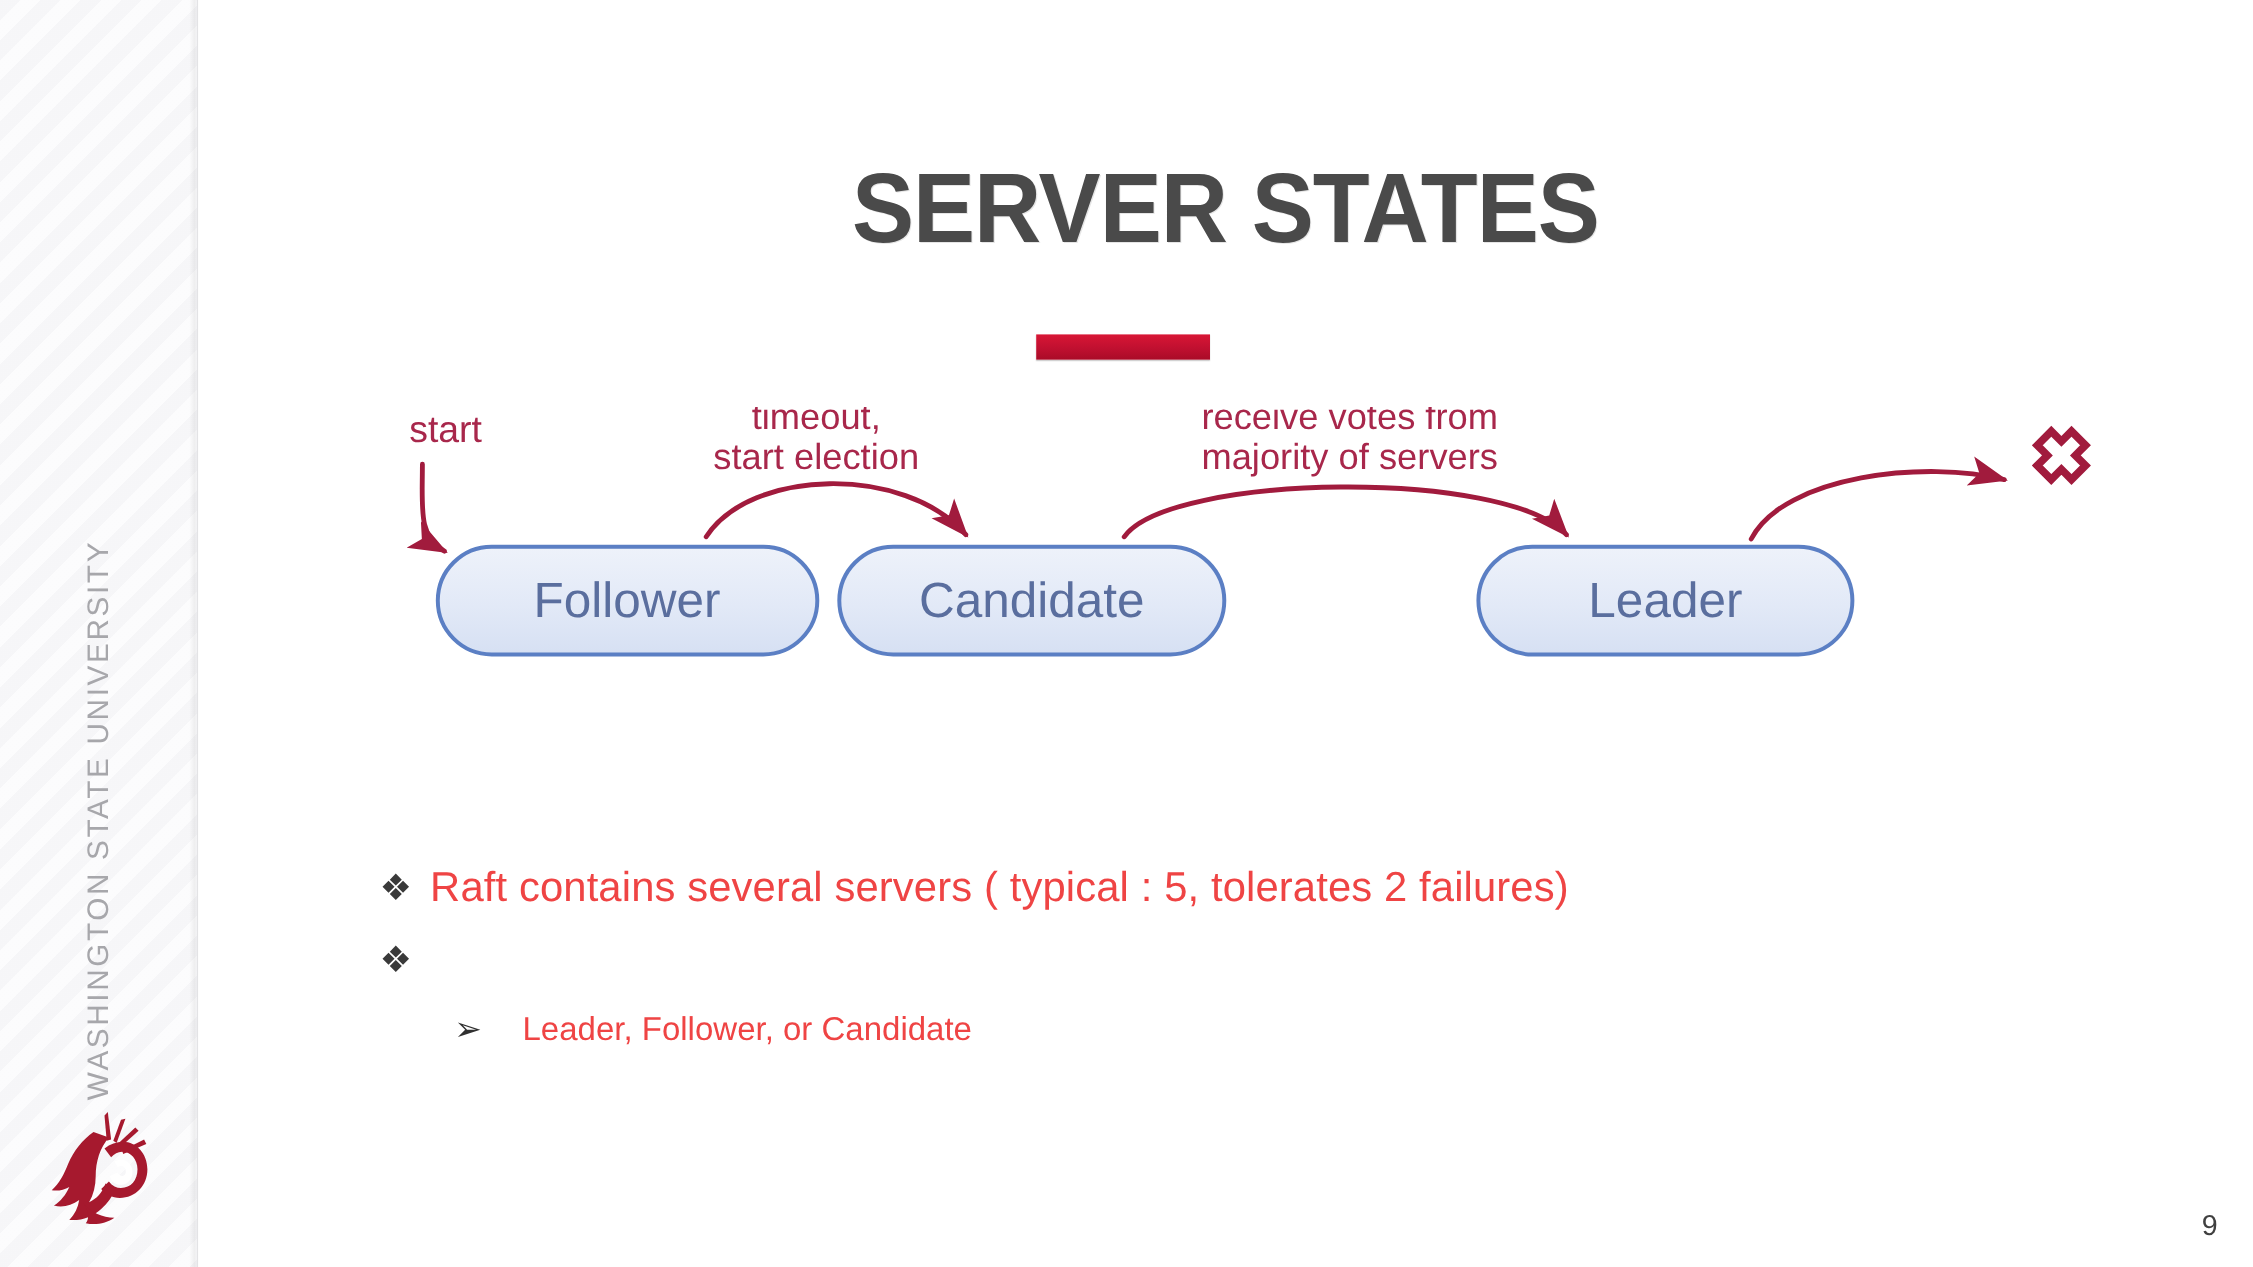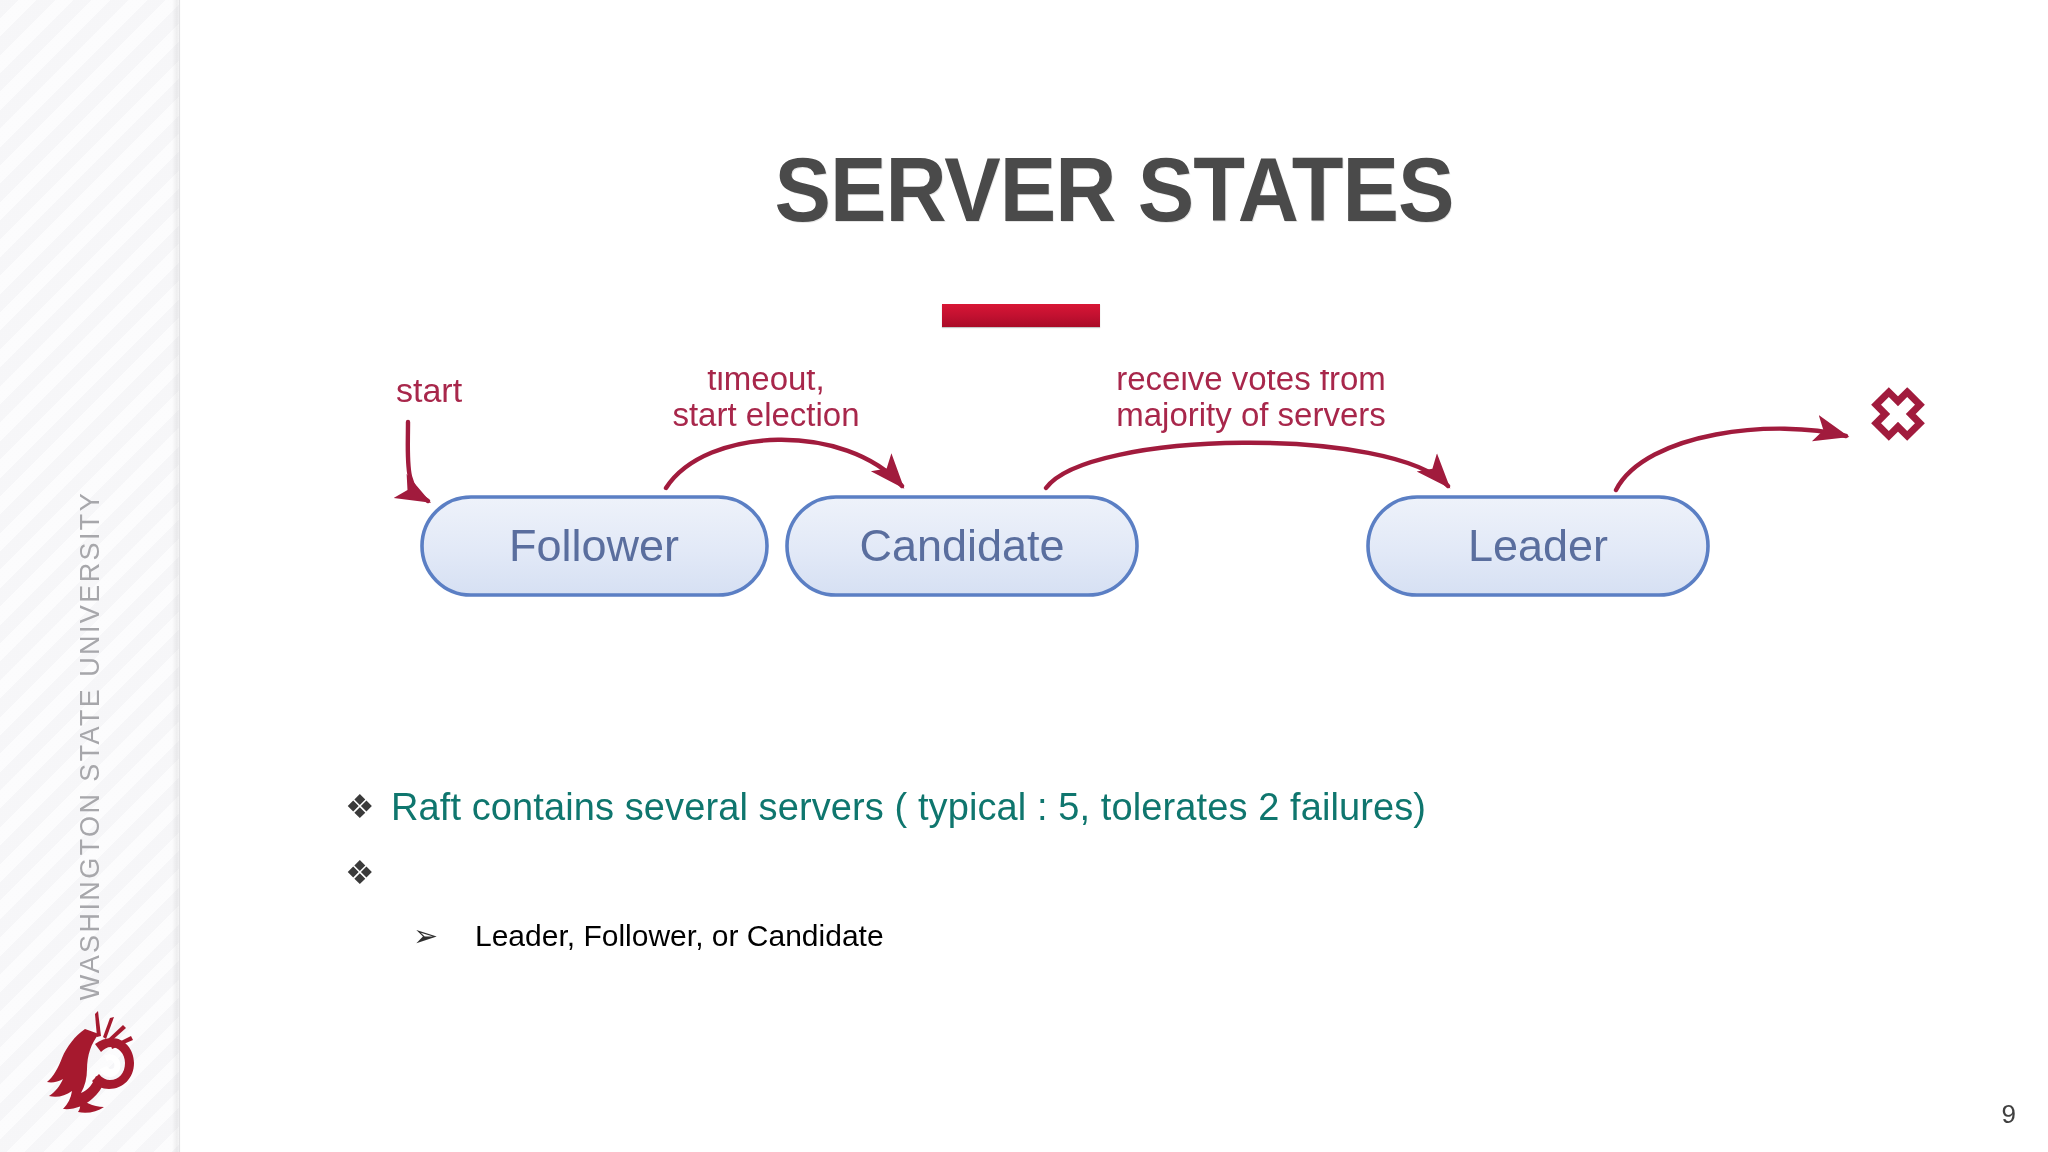--- a/index.html
+++ b/index.html
@@ -101,21 +101,21 @@
     transform: translateX(-50%);
     width: 158px;
     height: 23px;
     background: linear-gradient(to bottom, #d81635 0%, #c01030 55%, #a90b27 100%);
     box-shadow: 0 1px 1px rgba(0,0,0,0.22);
   }
 
   
   .diagram {
     position: absolute;
-    left: 346px;
+    left: 322px;
     top: 370px;
     width: 1620px;
     height: 370px;
   }
   .diagram svg { display: block; }
 
   
   .bullets {
     position: absolute;
     left: 345px;
@@ -132,41 +132,41 @@
     flex: 0 0 auto;
     width: 46px;
     font-size: 33px;
     line-height: 44px;
     color: #3a3a3a;
     text-align: left;
   }
   .bullet-text {
     font-size: 38px;
     line-height: 44px;
-    color: #0f766e;
+    color: #ef4444;
     font-weight: 400;
     letter-spacing: 0.1px;
   }
   .sub-row {
     display: flex;
     align-items: flex-start;
     margin-left: 68px;
     margin-top: 16px;
   }
   .sub-mark {
     flex: 0 0 auto;
     width: 62px;
     font-size: 30px;
     line-height: 38px;
     color: #303030;
   }
   .sub-text {
     font-size: 30px;
     line-height: 38px;
-    color: #000000;
+    color: #ef4444;
   }
 
   
   .page-number {
     position: absolute;
     right: 32px;
     bottom: 22px;
     font-size: 26px;
     color: #404040;
   }

